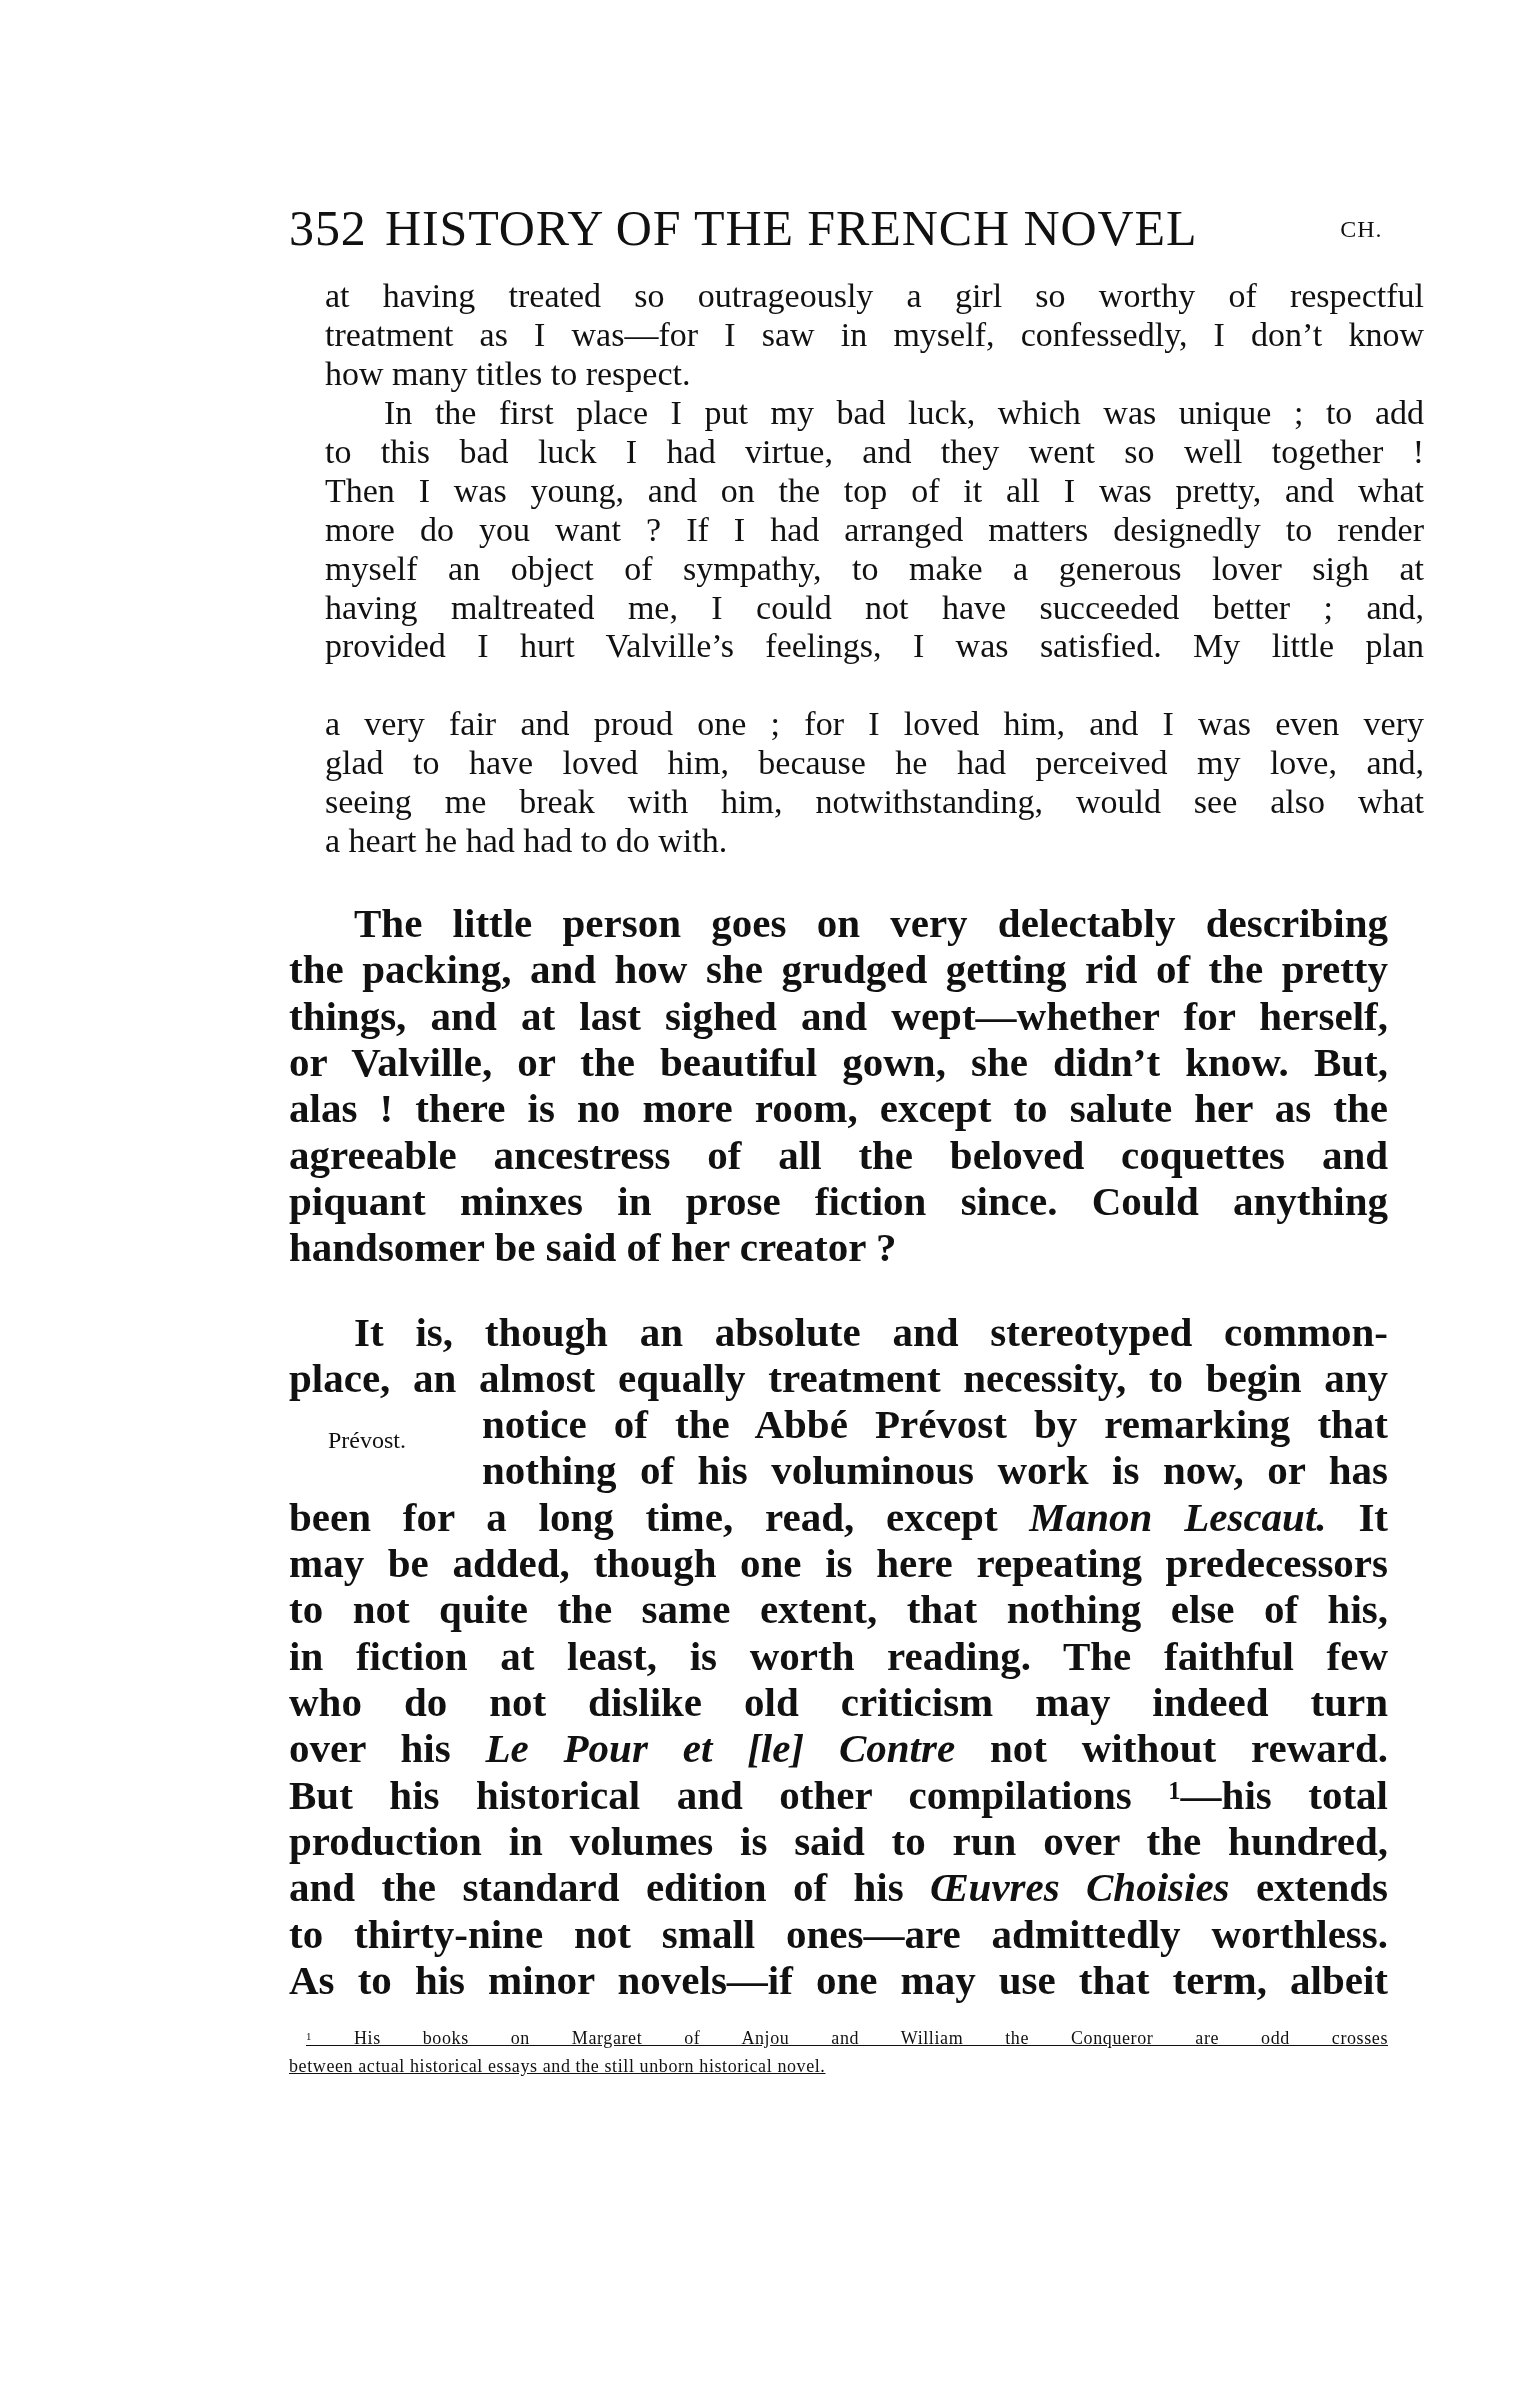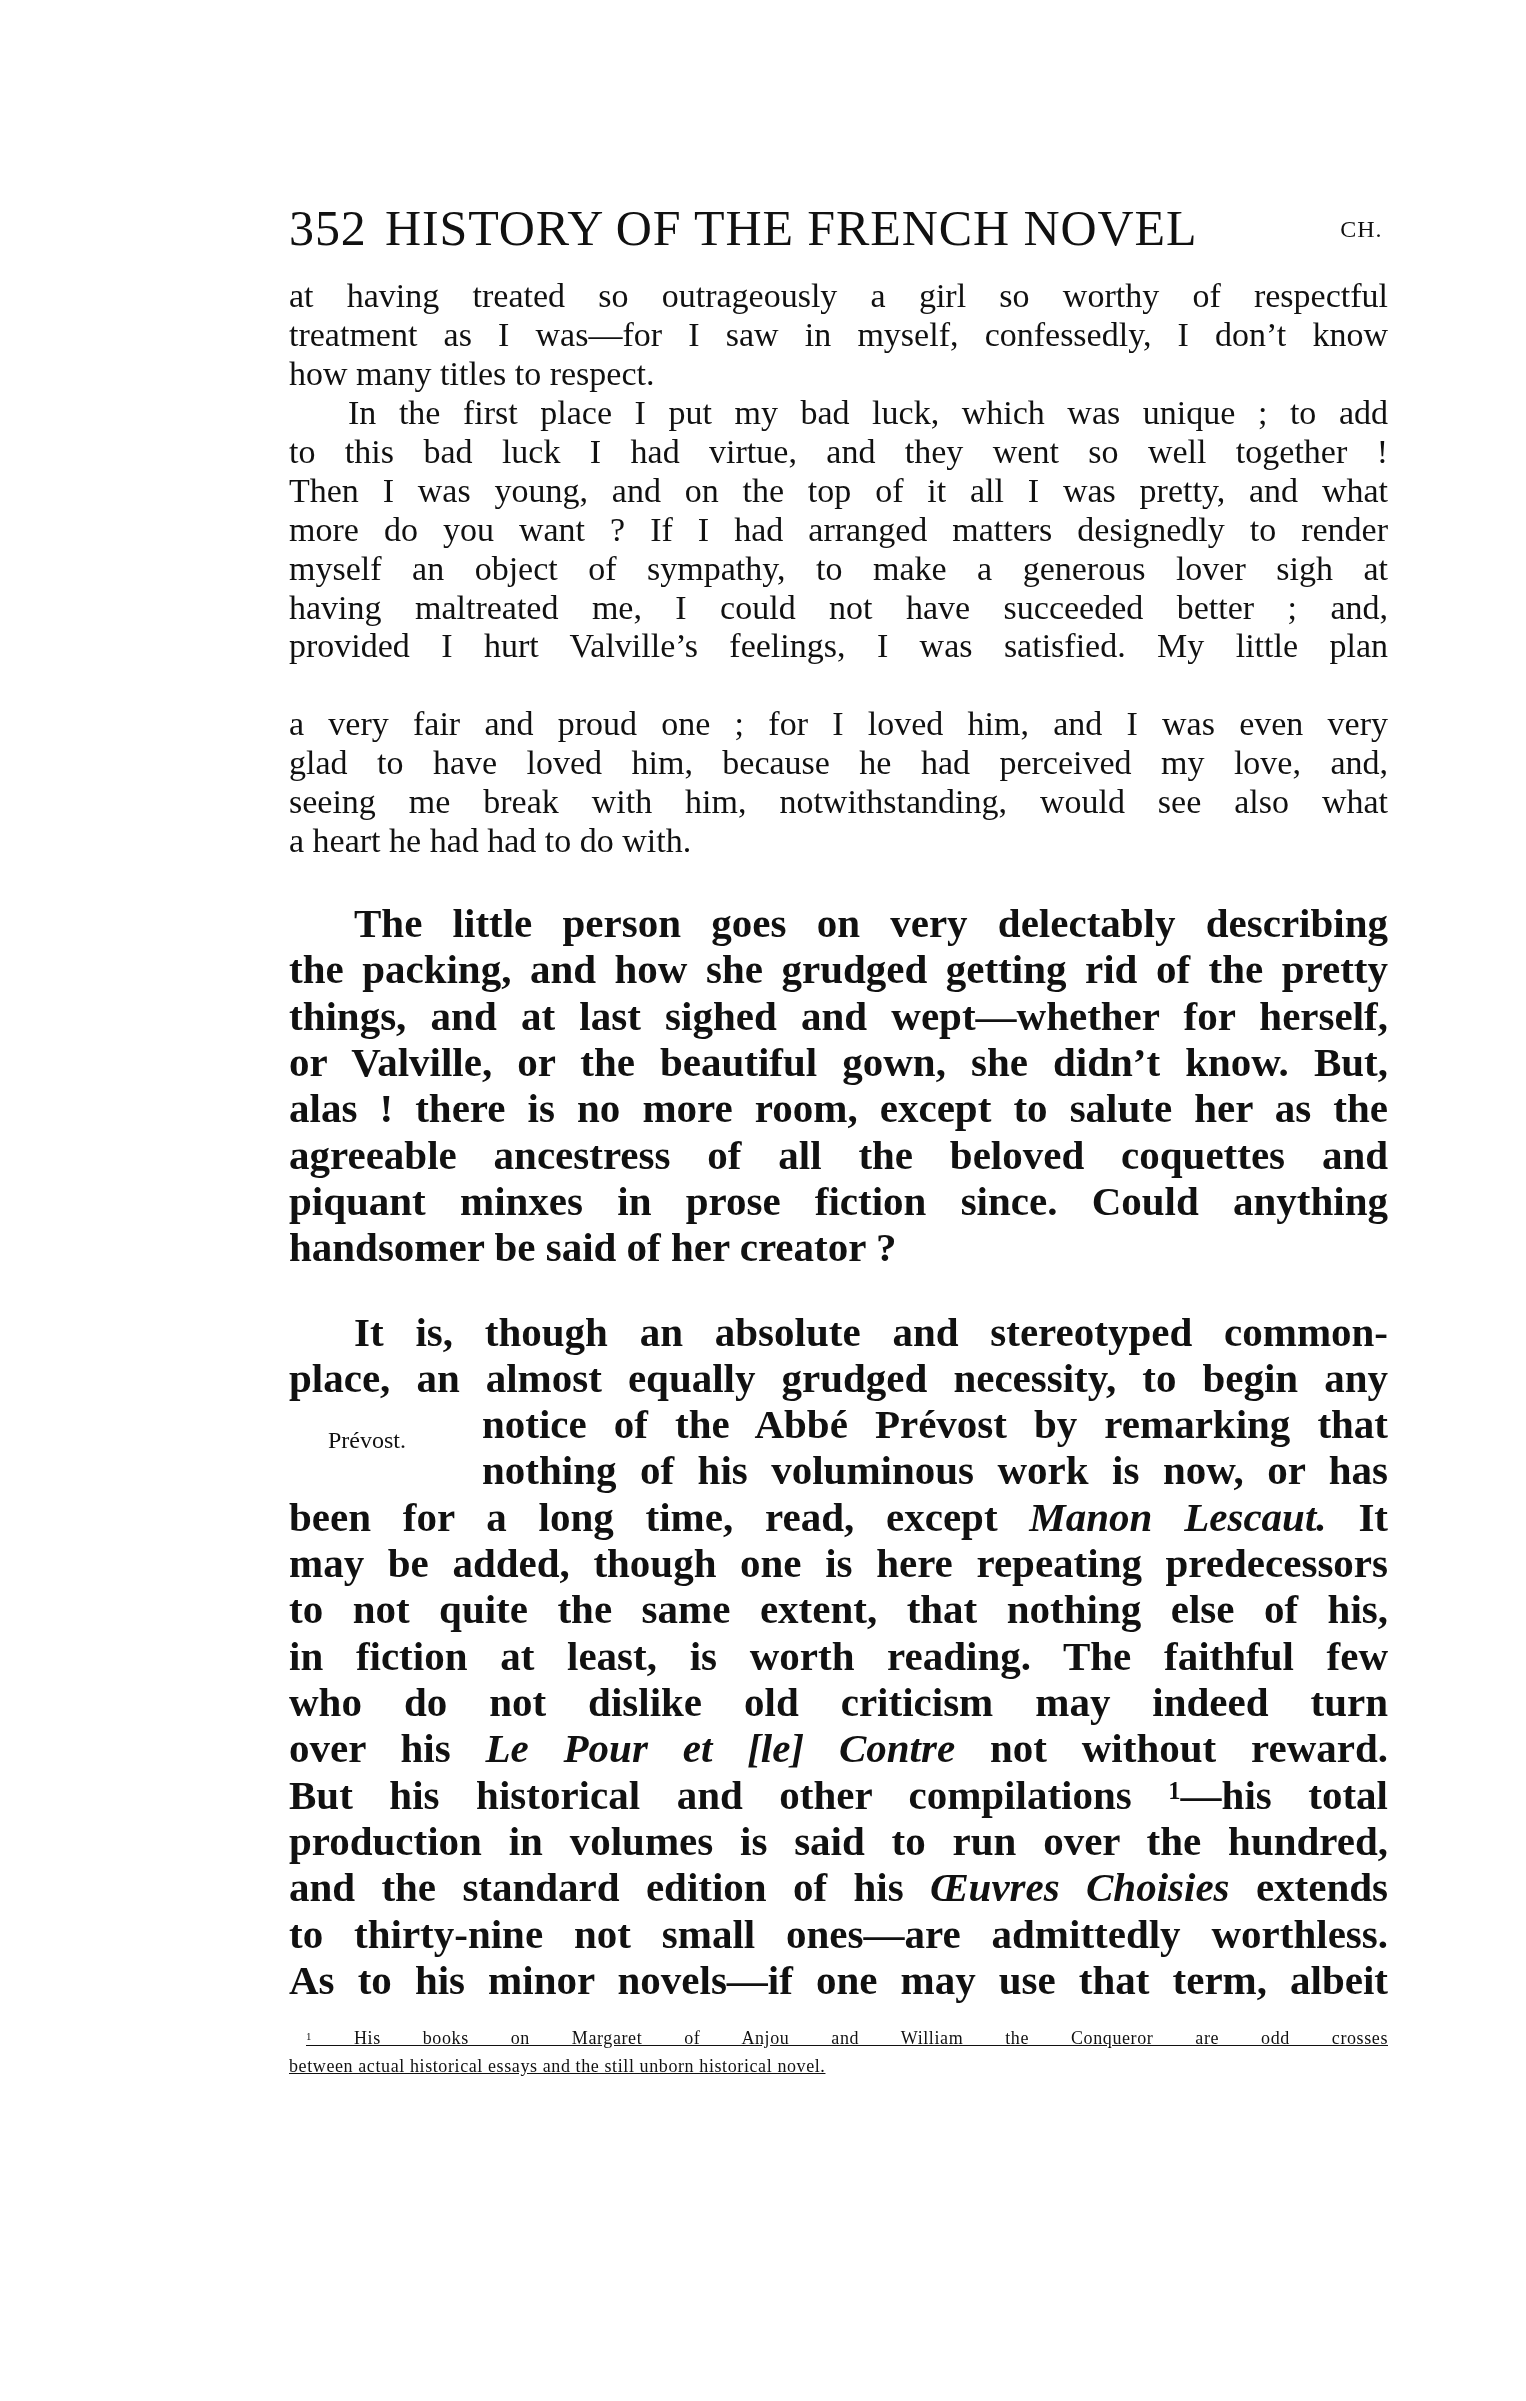--- a/index.html
+++ b/index.html
@@ -4,21 +4,21 @@
   <style>
     html, body { margin: 0; padding: 0; background: #ffffff; }
     body { width: 1527px; height: 2401px; position: relative; overflow: hidden; color: #111; font-family: "Liberation Serif", "DejaVu Serif", serif; }
     .page { position: absolute; left: 0; top: 16px; width: 1527px; height: 2010px; padding-left: 44px; }
     .header { position: absolute; left: 289px; top: 183px; width: 1099px; height: 56px; }
     .pageno { position: absolute; left: 0; top: 0; font-size: 50px; letter-spacing: 0.9px; }
     .runtitle { position: absolute; left: 96px; top: 0; font-size: 50px; letter-spacing: 0.9px; }
     .chap { position: absolute; right: 5.6px; top: 16.7px; font-size: 24px; letter-spacing: 0.9px; }
     .line { position: absolute; left: 289px; width: 1099px; white-space: nowrap; text-align: justify; text-align-last: justify; }
     .line.last { text-align-last: left; }
-    .small { font-size: 34px; }
+    .small { font-size: 34px; margin-left: 36px; }
     .large { font-size: 41px; font-weight: bold; }
     .fn { font-size: 18px; letter-spacing: 0.6px; text-decoration: underline; }
     .indent-s { left: 348px; width: 1040px; }
     .indent-l { left: 354px; width: 1034px; }
     .indent-m { left: 482px; width: 906px; }
     .side { position: absolute; left: 328px; top: 1411px; font-size: 24px; }
     .fn-indent { left: 306px; width: 1082px; }
     i { font-style: italic; }
     sup { font-size: 60%; vertical-align: 35%; }
   </style>
@@ -52,21 +52,21 @@
   <div class="line large" style="top:929px">the packing, and how she grudged getting rid of the pretty</div>
   <div class="line large" style="top:976px">things, and at last sighed and wept—whether for herself,</div>
   <div class="line large" style="top:1022px">or Valville, or the beautiful gown, she didn’t know.  But,</div>
   <div class="line large" style="top:1068px">alas !  there is no more room, except to salute her as the</div>
   <div class="line large" style="top:1115px">agreeable ancestress of all the beloved coquettes and</div>
   <div class="line large" style="top:1161px">piquant minxes in prose fiction since.  Could anything</div>
   <div class="line large last" style="top:1207px">handsomer be said of her creator ?</div>
 
   <div class="side">Prévost.</div>
   <div class="line large indent-l" style="top:1292px">It is, though an absolute and stereotyped common-</div>
-  <div class="line large" style="top:1338px">place, an almost equally grudged necessity, to begin any</div>
+  <div class="line large" style="top:1338px">place, an almost equally treatment necessity, to begin any</div>
   <div class="line large indent-m" style="top:1384px">notice of the Abbé Prévost by remarking that</div>
   <div class="line large indent-m" style="top:1430px">nothing of his voluminous work is now, or has</div>
   <div class="line large" style="top:1477px"><span>been for a long time, read, except </span><i>Manon Lescaut.</i><span>  It</span></div>
   <div class="line large" style="top:1523px">may be added, though one is here repeating predecessors</div>
   <div class="line large" style="top:1569px">to not quite the same extent, that nothing else of his,</div>
   <div class="line large" style="top:1616px">in fiction at least, is worth reading.  The faithful few</div>
   <div class="line large" style="top:1662px">who do not dislike old criticism may indeed turn</div>
   <div class="line large" style="top:1708px"><span>over his </span><i>Le Pour et </i><i>[le]</i><i> Contre</i><span> not without reward.</span></div>
   <div class="line large" style="top:1755px"><span>But his historical and other compilations </span><sup>1</sup><span>—his total</span></div>
   <div class="line large" style="top:1801px">production in volumes is said to run over the hundred,</div>

